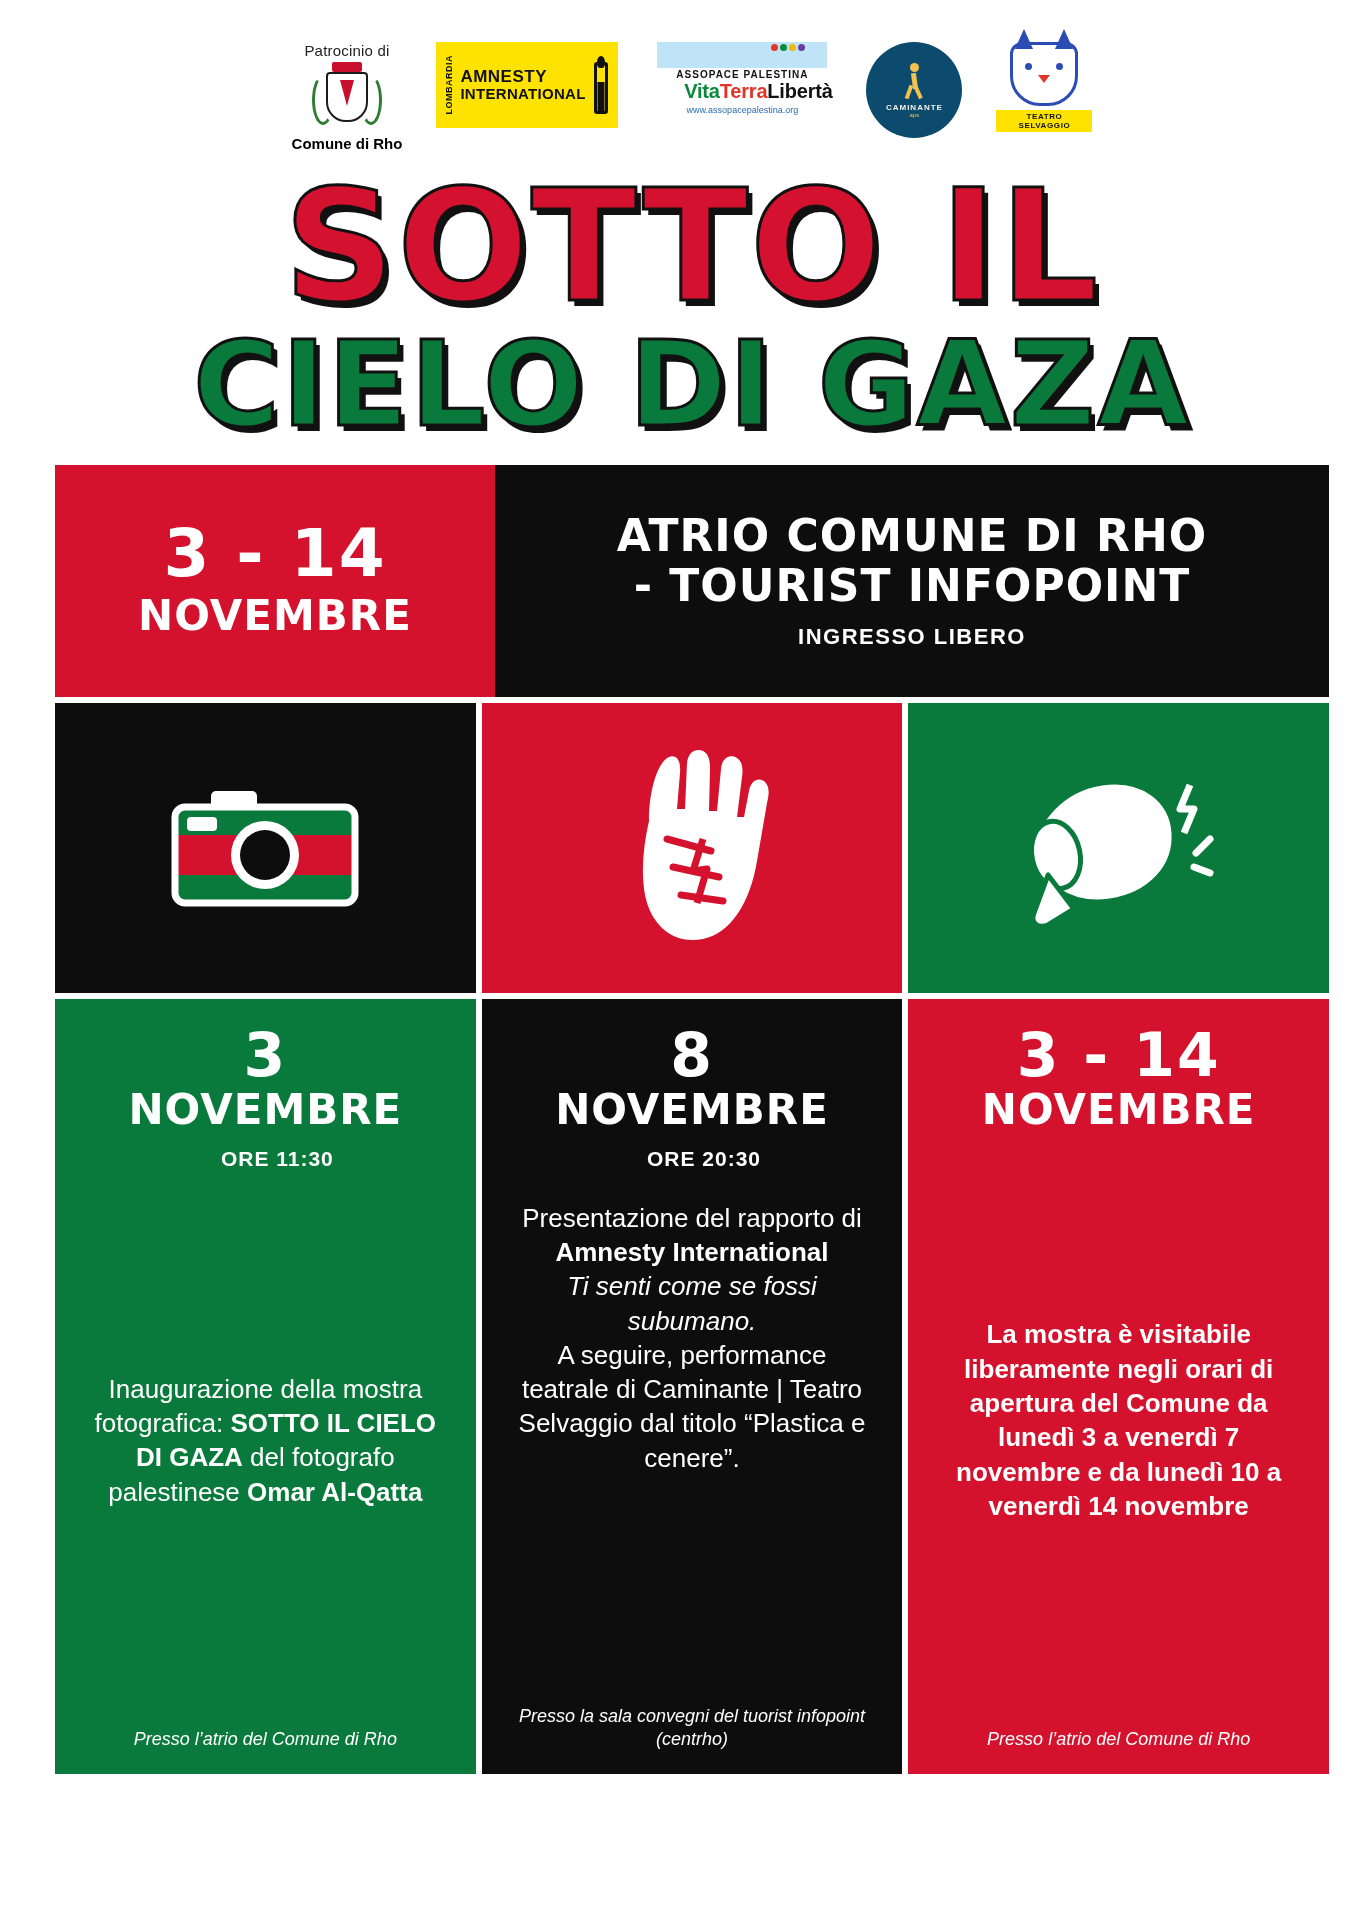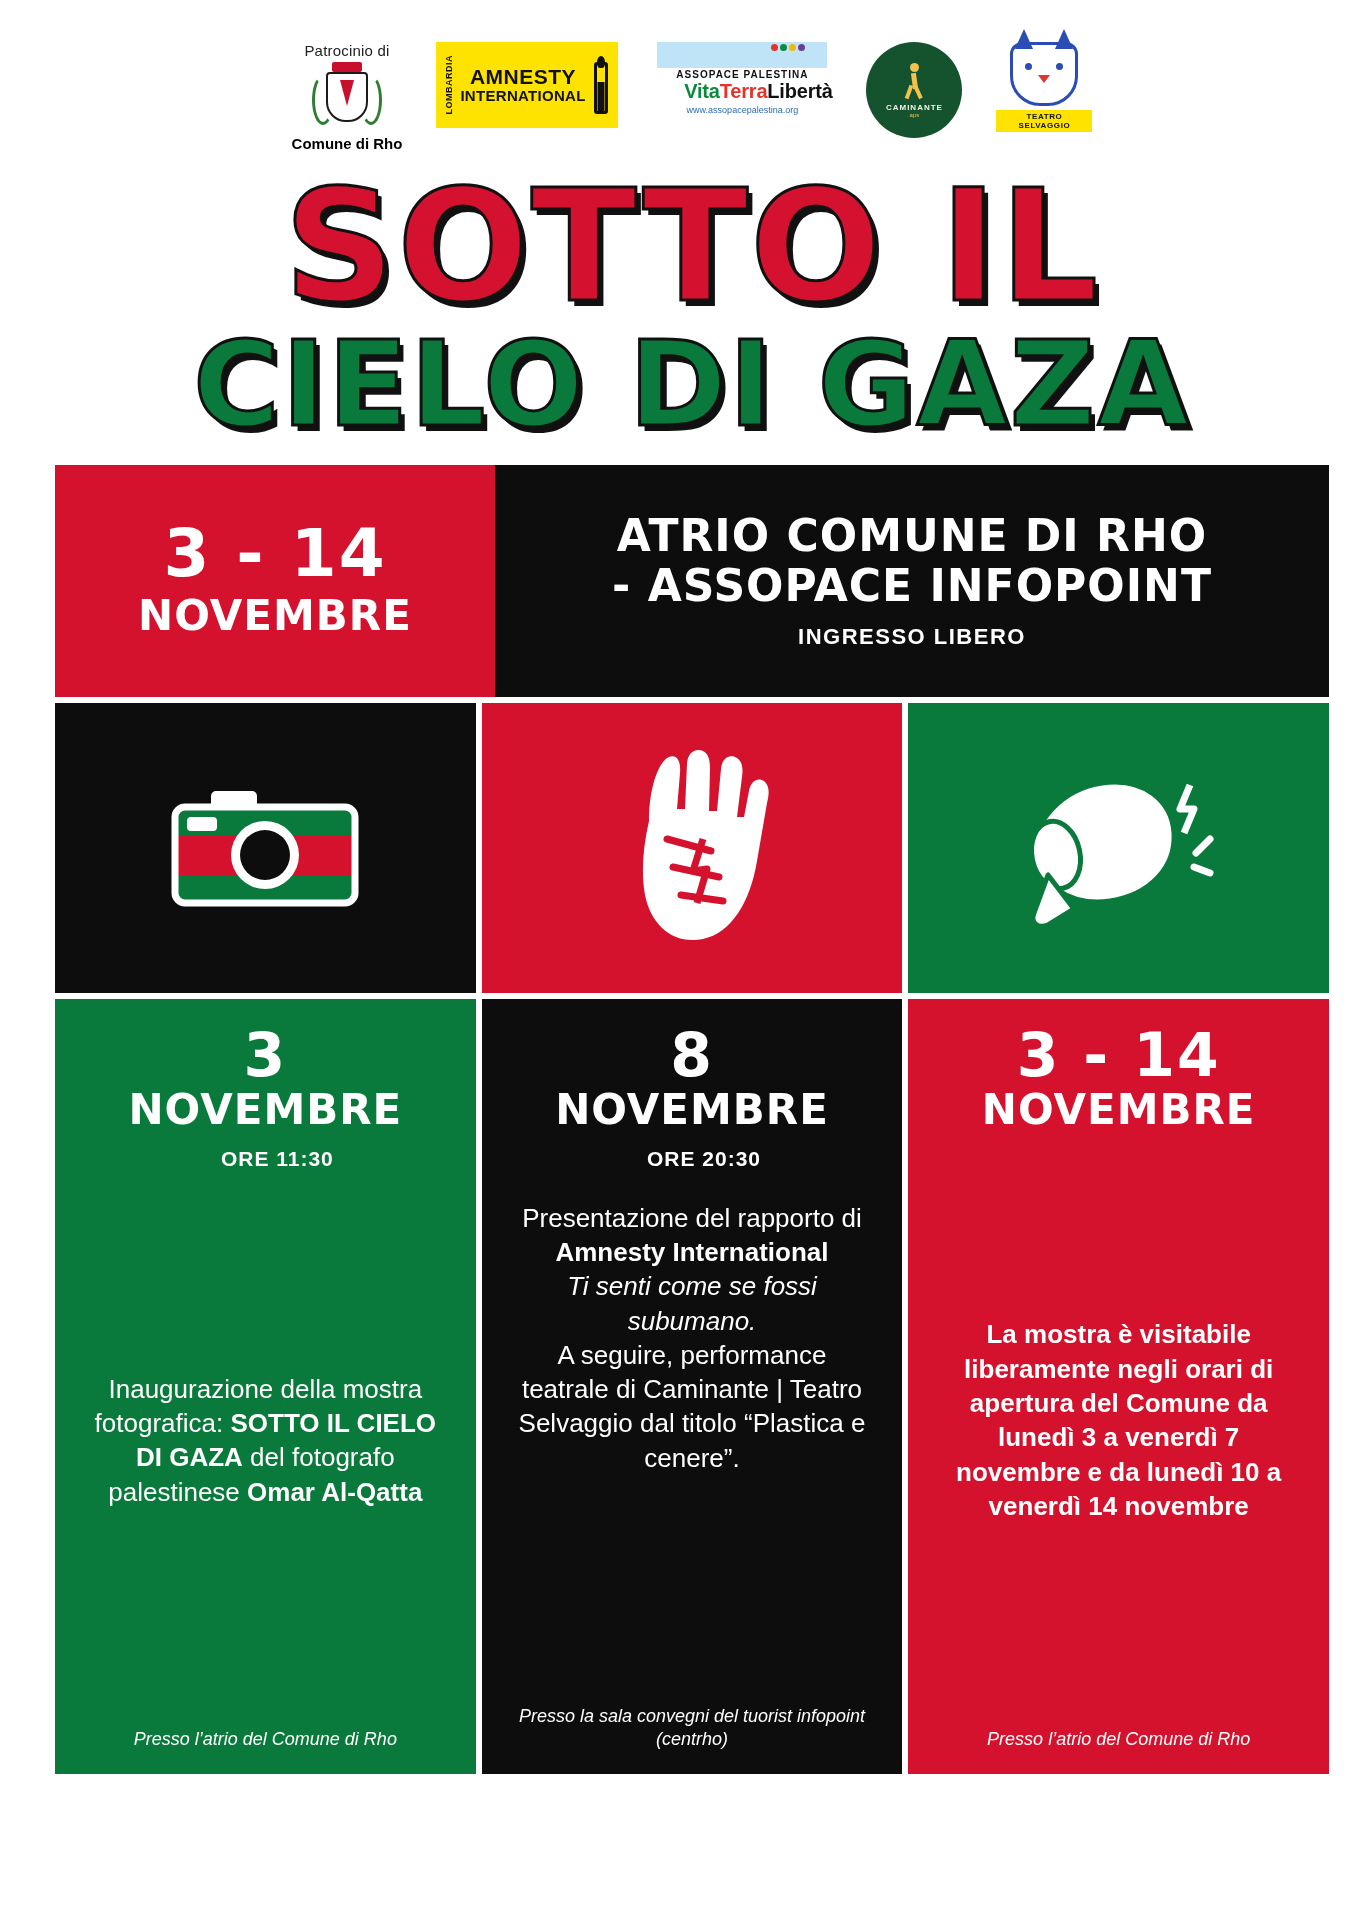--- a/index.html
+++ b/index.html
@@ -113,21 +113,21 @@
     font-weight: bold;
     color: #111;
     letter-spacing: .5px;
   }
   .amnesty .atxt {
     flex: 1;
     font-weight: bold;
     line-height: 1.12;
     color: #111;
   }
-  .amnesty .atxt .a1 { font-size: 21px; letter-spacing: .5px; text-align: center; }
+  .amnesty .atxt .a1 { font-size: 17px; letter-spacing: .5px; }
   .amnesty .atxt .a2 { font-size: 15px; letter-spacing: .3px; }
   .amnesty .candle {
     width: 26px; height: 58px;
     position: relative;
   }
   .amnesty .candle .wire {
     position: absolute;
     inset: 6px 2px 0 2px;
     border: 3px solid #111;
     border-radius: 3px;
@@ -174,21 +174,21 @@
     letter-spacing: -.2px;
     margin-left: 32px;
   }
   .assopace .line2 .t { color: #e63329; }
   .assopace .line2 .l { color: #111; }
   .assopace .line3 { font-size: 9px; color: #2b6cb0; margin-top: 2px; }
 
   
   .caminante {
     width: 96px; height: 96px; border-radius: 50%;
-    background: #14532d;
+    background: #0c4a6e;
     display: flex; flex-direction: column;
     align-items: center; justify-content: center;
     position: relative;
   }
   .caminante .fig {
     width: 26px; height: 36px; position: relative;
   }
   .caminante .fig .head {
     position: absolute; top: 0; left: 9px;
     width: 9px; height: 9px; border-radius: 50%;
@@ -484,21 +484,21 @@
     <div class="title-2">CIELO DI GAZA</div>
   </div>
 
   <div class="band-top">
     <div class="dates">
       <div class="d-main">3 - 14</div>
       <div class="d-sub">NOVEMBRE</div>
     </div>
     <div class="place">
       <div class="p1">ATRIO COMUNE DI RHO</div>
-      <div class="p1">- ASSOPACE INFOPOINT</div>
+      <div class="p1">- TOURIST INFOPOINT</div>
       <div class="p2">INGRESSO LIBERO</div>
     </div>
   </div>
 
   <div class="band-icons">
     <div class="icon-cell black">
       <svg width="200" height="150" viewBox="0 0 200 150">
         <rect x="46" y="18" width="46" height="18" rx="5" fill="#ffffff"></rect>
         <rect x="10" y="34" width="180" height="96" rx="10" fill="#0a7a3c"></rect>
         <rect x="10" y="62" width="180" height="40" fill="#d5122d"></rect>

